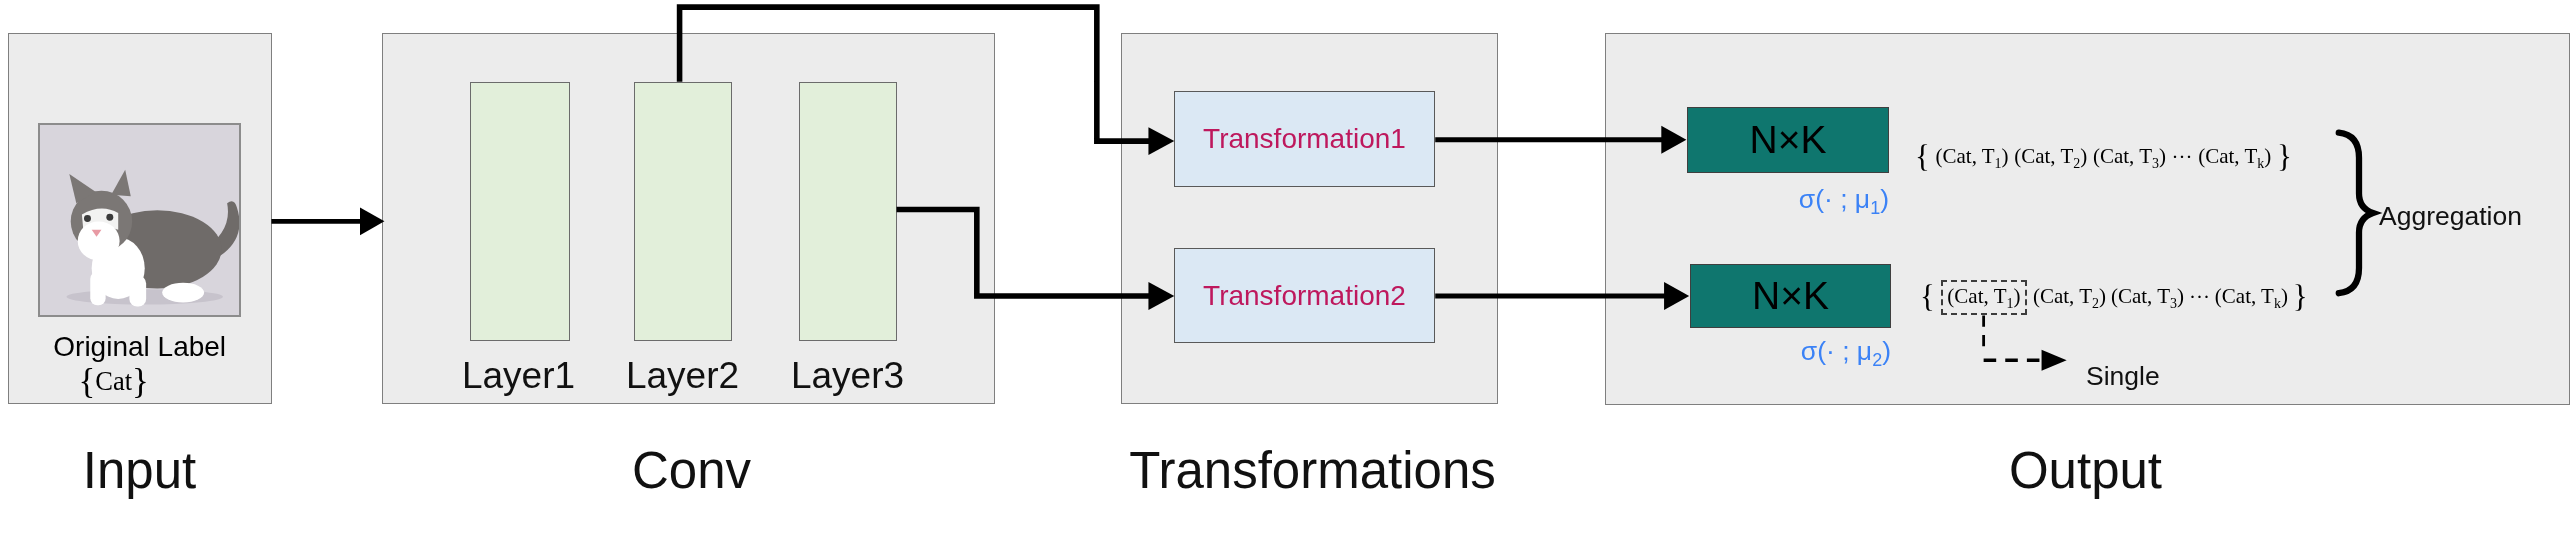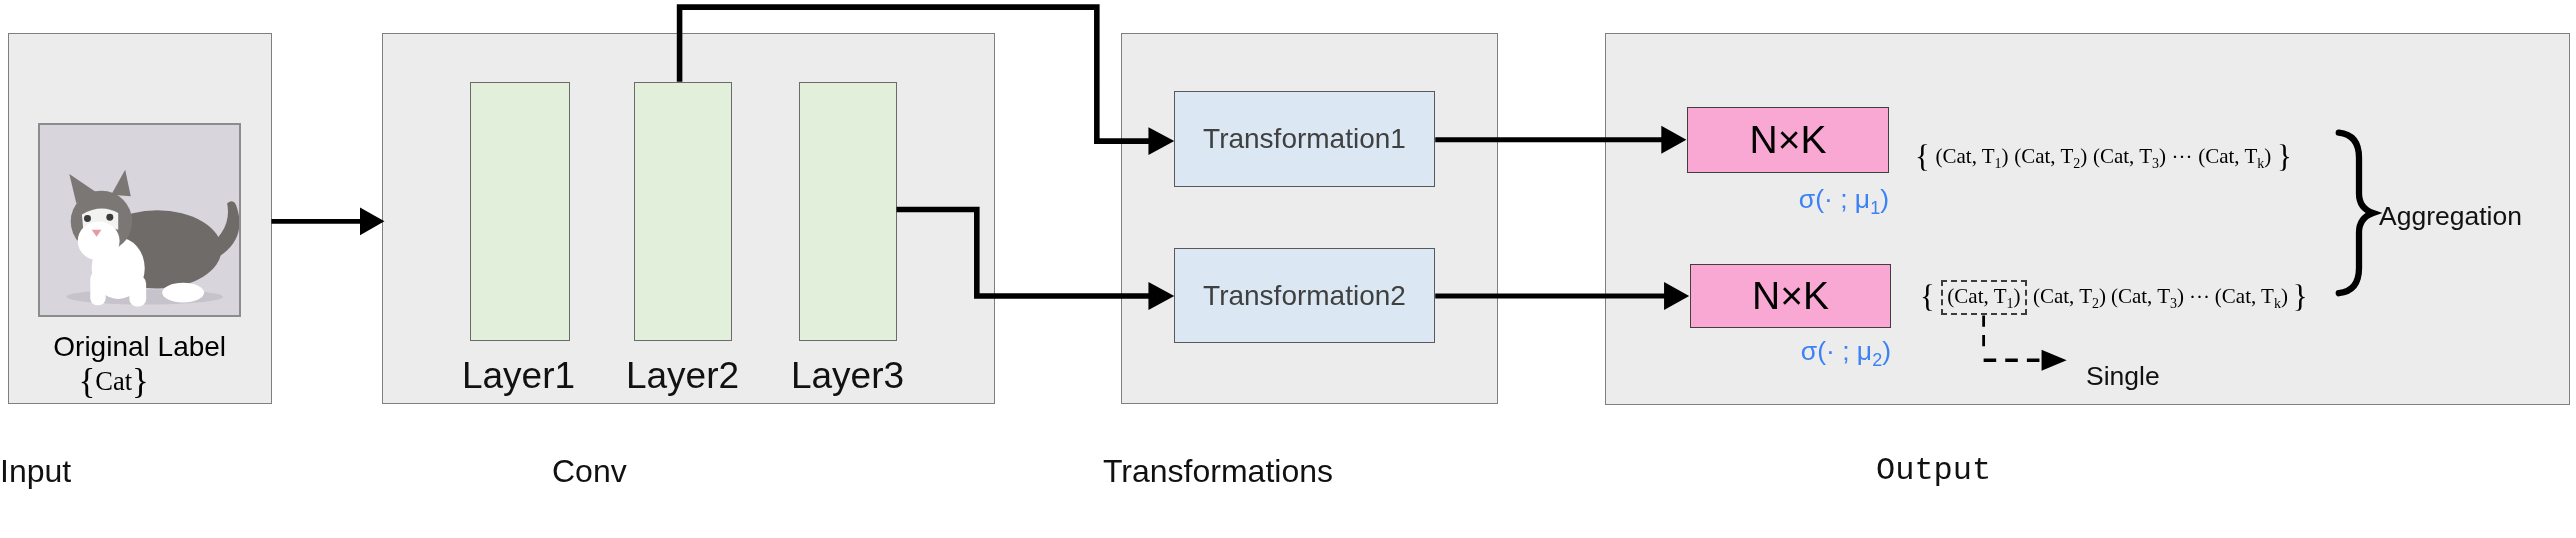--- a/index.html
+++ b/index.html
@@ -1,36 +1,36 @@
 <!DOCTYPE html>
 <html style="font-size:11px"><head>
 <meta charset="utf-8">
 <style>
   html,body{margin:0;padding:0;background:#ffffff;}
   #canvas{position:relative;width:2576px;height:539px;background:#ffffff;overflow:hidden;
           font-family:"Liberation Sans",sans-serif;color:#000;}
   .panel{position:absolute;background:#ececec;border:1.4px solid #7f7f7f;box-sizing:border-box;}
-  .caption{position:absolute;font-size:32px;line-height:54px;text-align:left;color:#111;}
+  .caption{position:absolute;font-size:51px;line-height:54px;text-align:center;color:#111;}
   
   .photo-frame{position:absolute;left:38px;top:123px;width:203px;height:194px;
                border:2.1px solid #8c8c8c;box-sizing:border-box;background:#d8d5dc;}
   .orig-label{position:absolute;left:7.7px;top:331px;width:264px;text-align:center;
               font-size:28px;line-height:32px;}
   .cat-set{position:absolute;left:7.7px;top:363px;width:212px;text-align:center;
            font-family:"Liberation Serif",serif;font-size:26.5px;line-height:36px;}
   .cat-set .brace{font-size:35px;line-height:36px;vertical-align:-2.8px;}
   
   .layer{position:absolute;top:82px;height:259px;background:#e2efda;border:1.4px solid #6b6b6b;box-sizing:border-box;}
   .layer-label{position:absolute;top:360px;width:209px;text-align:center;font-size:37px;line-height:32px;color:#111;}
   
   .tbox{position:absolute;left:1174px;width:261px;background:#dbe8f4;border:1.4px solid #595959;
         box-sizing:border-box;display:flex;align-items:center;justify-content:center;
-        font-size:28px;color:#404040;}
+        font-size:28px;color:#be185d;}
   
-  .mbox{position:absolute;background:#f9a8d4;border:1.4px solid #3f3f3f;box-sizing:border-box;
+  .mbox{position:absolute;background:#0f766e;border:1.4px solid #3f3f3f;box-sizing:border-box;
         display:flex;align-items:center;justify-content:center;font-size:39px;color:#000;}
   .sigma{position:absolute;text-align:right;font-size:26.5px;line-height:31px;color:#3b82f6;}
   .sigma .sub{font-size:18px;vertical-align:-5.6px;}
   
   .setrow{position:absolute;display:flex;align-items:center;gap:5.6px;
           font-family:"Liberation Serif",serif;font-size:21px;white-space:nowrap;color:#000;}
   .setrow .brace{font-size:31px;line-height:31px;position:relative;top:-1.4px;}
   .tuple .sub{font-size:14px;vertical-align:-4.9px;}
   .dashed-box{border:2.1px dashed #3c3c3c;padding:1.4px 4.2px;margin:0 1.4px;}
   .annotation{position:absolute;font-size:26.5px;line-height:31px;color:#111;}
@@ -110,21 +110,21 @@
     <span class="tuple"><span>(Cat, T</span><span class="sub">k</span><span>)</span></span>
     <span class="brace">}</span>
   </div>
 
   <div class="annotation" style="left:2379px;top:201px;">Aggregation</div>
   <div class="annotation" style="left:2086px;top:345px;margin-top:16px;">Single</div>
 
   <div class="caption" style="left:0px;top:444px;width:279px;">Input</div>
   <div class="caption" style="left:552px;top:444px;width:279px;">Conv</div>
   <div class="caption" style="left:1103px;top:444px;width:419px;">Transformations</div>
-  <div class="caption" style="left:1876px;top:444px;width:419px;font-family:Liberation Mono, monospace;">Output</div>
+  <div class="caption" style="left:1876px;top:444px;width:419px;">Output</div>
 
   <svg class="overlay" viewBox="0 0 3692 772" width="2576" height="539">
 
     <g>
       <path d="M 389 317 H 518" stroke="#000" stroke-width="7" fill="none"></path>
       <polygon points="516,297 516,337 551,317" fill="#000"></polygon>
     </g>
 
     <g>
       <path d="M 974 117 V 10 H 1572 V 202 H 1648" stroke="#000" stroke-width="8" fill="none"></path>

